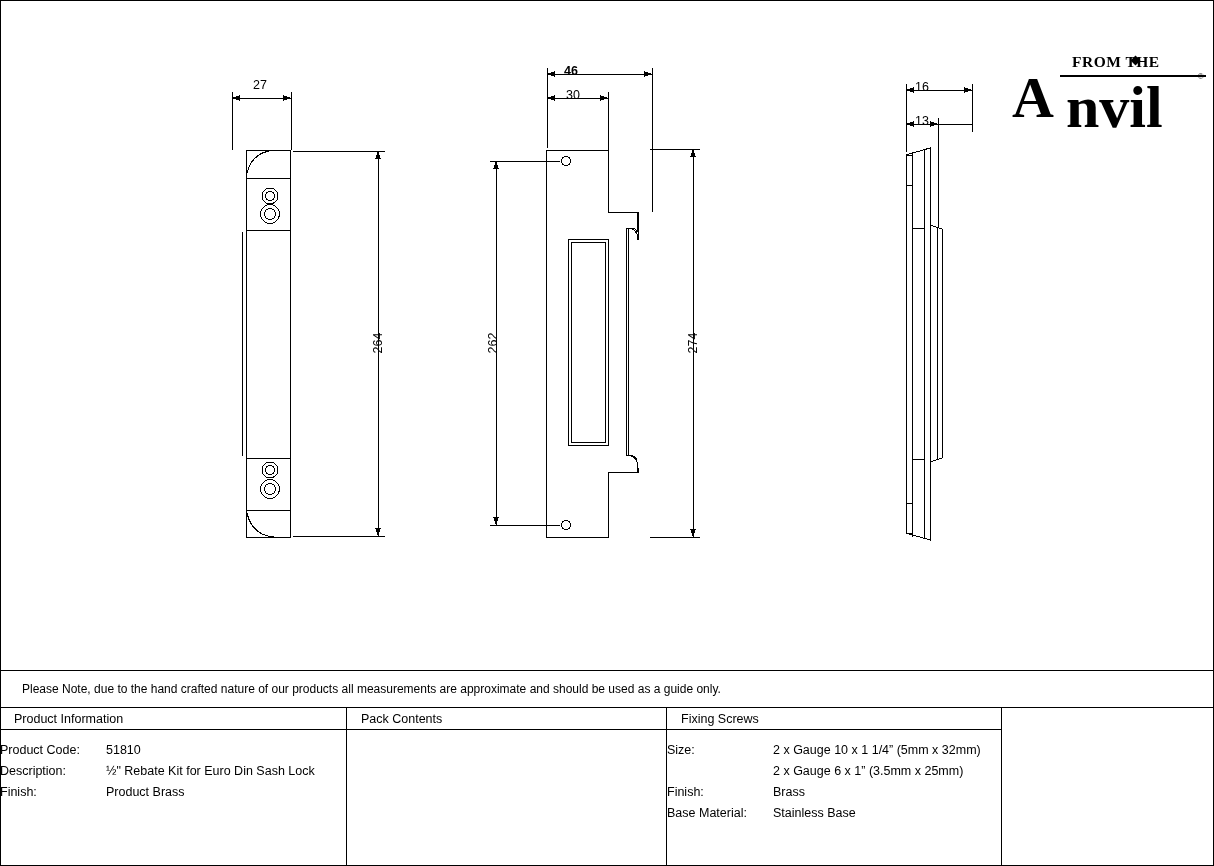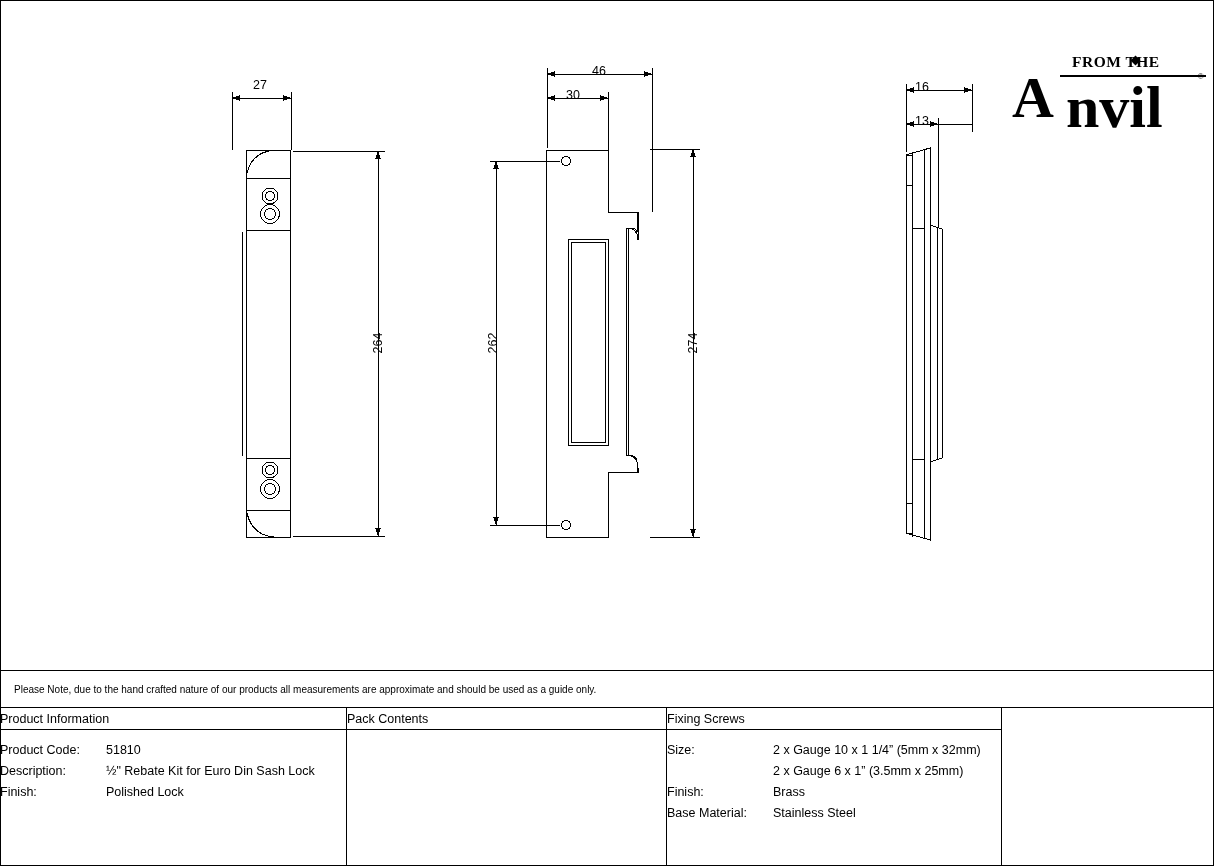--- a/index.html
+++ b/index.html
@@ -33,39 +33,40 @@
   }
   
   .note-row {
     position: absolute;
     left: 0; top: 670px; width: 1214px; height: 38px;
     border-top: 1px solid #000;
     border-bottom: 1px solid #000;
     display: flex; align-items: center;
   }
   .note-row .note-text {
-    font-size: 10px; padding-left: 14px; color:#000;
+    font-size: 12px; padding-left: 14px; color:#000;margin-left:8px;
   }
   .table-wrap {
     position: absolute; left:0; top:708px; width:1214px; height:158px;
     display: flex;
   }
   .col {
     position: relative;
     height: 100%;
   }
   .col-info { width: 347px; border-right: 1px solid #000; }
   .col-pack { width: 320px; border-right: 1px solid #000; }
   .col-screws { width: 335px; border-right: 1px solid #000; }
   .col-logo { width: 212px; }
   .col-head {
     height: 22px;
     border-bottom: 1px solid #000;
     display:flex; align-items:center;
     font-size: 12.5px;
+    padding-left: 14px;
   }
   .col-body { padding: 10px 0 0 0; }
   .kv { display: flex; font-size: 12.5px; line-height: 21px; }
   .kv .k { width: 106px; flex: none; }
   .kv .v { flex: 1; }
   .kv.screws .k { width: 106px; }
   .plain-line { font-size: 12.5px; line-height: 21px; }
 
   
   .logo-box {
@@ -230,21 +231,21 @@
         <path d="M906,124 L914,121 L914,127 Z" fill="#000" stroke="none"></path>
         <path d="M938,124 L930,121 L930,127 Z" fill="#000" stroke="none"></path>
       </g>
 
     </g>
   </svg>
 
   <div class="dim-text" style="left:253px; top:78px;">27</div>
   <div class="dim-text vert" style="left:356px; top:336px; width:44px; text-align:center;">264</div>
 
-  <div class="dim-text" style="left:592px; top:64px;">46</div>
+  <div class="dim-text" style="left:564px; top:64px;font-weight:bold;">46</div>
   <div class="dim-text" style="left:566px; top:88px;">30</div>
   <div class="dim-text vert" style="left:471px; top:336px; width:44px; text-align:center;">262</div>
   <div class="dim-text vert" style="left:671px; top:336px; width:44px; text-align:center;">274</div>
 
   <div class="dim-text" style="left:915px; top:80px;">16</div>
   <div class="dim-text" style="left:915px; top:114px;">13</div>
 </div>
 
 <div class="note-row">
   <div class="note-text">Please Note, due to the hand crafted nature of our products all measurements are approximate and should be used as a guide only.</div>
@@ -258,21 +259,21 @@
       <div class="kv">
         <div class="k">Product Code:</div>
         <div class="v">51810</div>
       </div>
       <div class="kv">
         <div class="k">Description:</div>
         <div class="v">½" Rebate Kit for Euro Din Sash Lock</div>
       </div>
       <div class="kv">
         <div class="k">Finish:</div>
-        <div class="v">Polished Lock</div>
+        <div class="v">Product Brass</div>
       </div>
     </div>
   </div>
 
   <div class="col col-pack">
     <div class="col-head">Pack Contents</div>
   </div>
 
   <div class="col col-screws">
     <div class="col-head">Fixing Screws</div>
@@ -284,21 +285,21 @@
       <div class="kv screws">
         <div class="k"></div>
         <div class="v">2 x Gauge 6 x 1” (3.5mm x 25mm)</div>
       </div>
       <div class="kv screws">
         <div class="k">Finish:</div>
         <div class="v">Brass</div>
       </div>
       <div class="kv screws">
         <div class="k">Base Material:</div>
-        <div class="v">Stainless Steel</div>
+        <div class="v">Stainless Base</div>
       </div>
     </div>
   </div>
 
   <div class="col col-logo"></div>
 </div>
 
 <div class="logo-box">
   <div class="logo-inner">
     <div class="logo-from">FROM THE</div>

